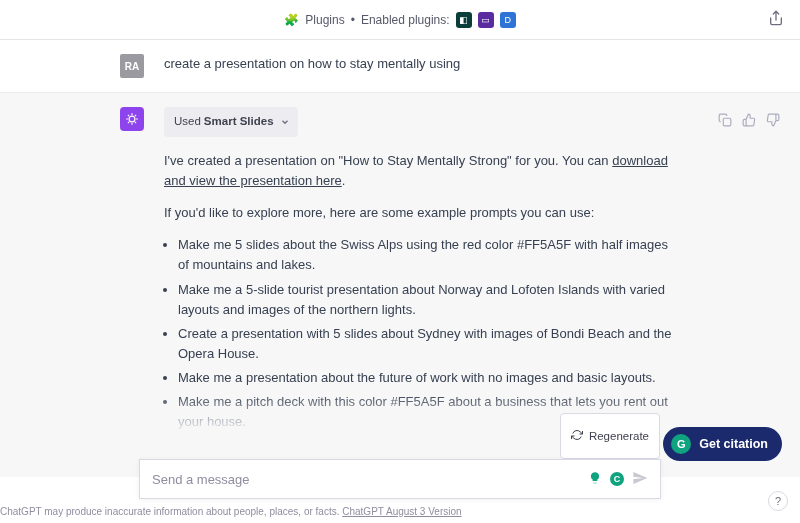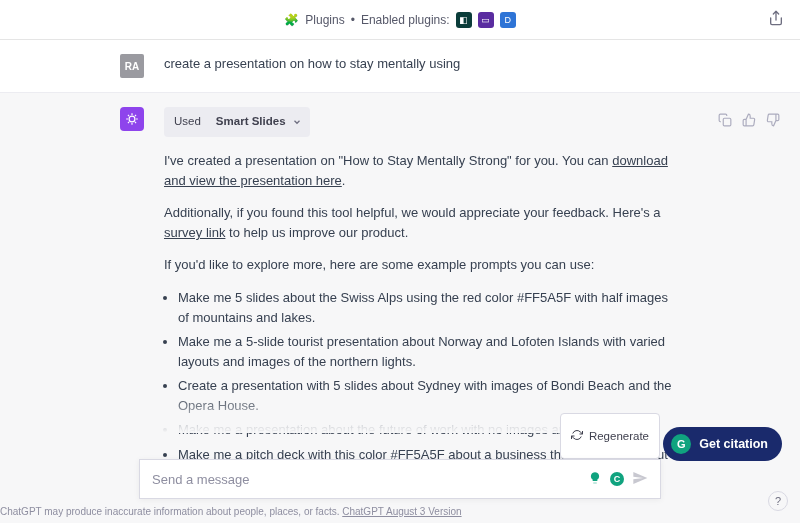--- a/index.html
+++ b/index.html
@@ -79,21 +79,21 @@
     border-radius: 4px;
     padding: 6px 24px 6px 10px;
     display: inline-flex;
     align-items: center;
     font-size: 11.5px;
     color: #40414f;
     position: relative;
     margin-bottom: 14px;
     cursor: pointer;
   }
-  .plugin-chip .label { margin-right: 15px; }
+  .plugin-chip .label { margin-right: 3px; }
   .plugin-chip .name { font-weight: 600; }
   .plugin-chip .chev {
     position: absolute; right: 8px; top: 8px;
   }
 
   .actions {
     position: absolute;
     right: -100px;
     top: 6px;
     display: flex;
@@ -256,23 +256,20 @@
           <svg width="10" height="10" viewBox="0 0 24 24" fill="none" stroke="#6e6e80" stroke-width="3">
               <polyline points="6 9 12 15 18 9"></polyline>
             </svg>
         </span>
       </div>
 
       <p>
         <span>I've created a presentation on "How to Stay Mentally Strong" for you. You can </span><a href="#" class="link">download and view the presentation here</a><span>.</span>
       </p>
 
-      <p>
-        <span>Additionally, if you found this tool helpful, we would appreciate your feedback. Here's a </span><a href="#" class="link">survey link</a><span> to help us improve our product.</span>
-      </p>
 
       <p>If you'd like to explore more, here are some example prompts you can use:</p>
 
       <ul class="bullets">
         <li>Make me 5 slides about the Swiss Alps using the red color #FF5A5F with half images of mountains and lakes.</li>
         <li>Make me a 5-slide tourist presentation about Norway and Lofoten Islands with varied layouts and images of the northern lights.</li>
         <li>Create a presentation with 5 slides about Sydney with images of Bondi Beach and the Opera House.</li>
         <li>Make me a presentation about the future of work with no images and basic layouts.</li>
         <li>Make me a pitch deck with this color #FF5A5F about a business that lets you rent out your house.</li>
       </ul>

